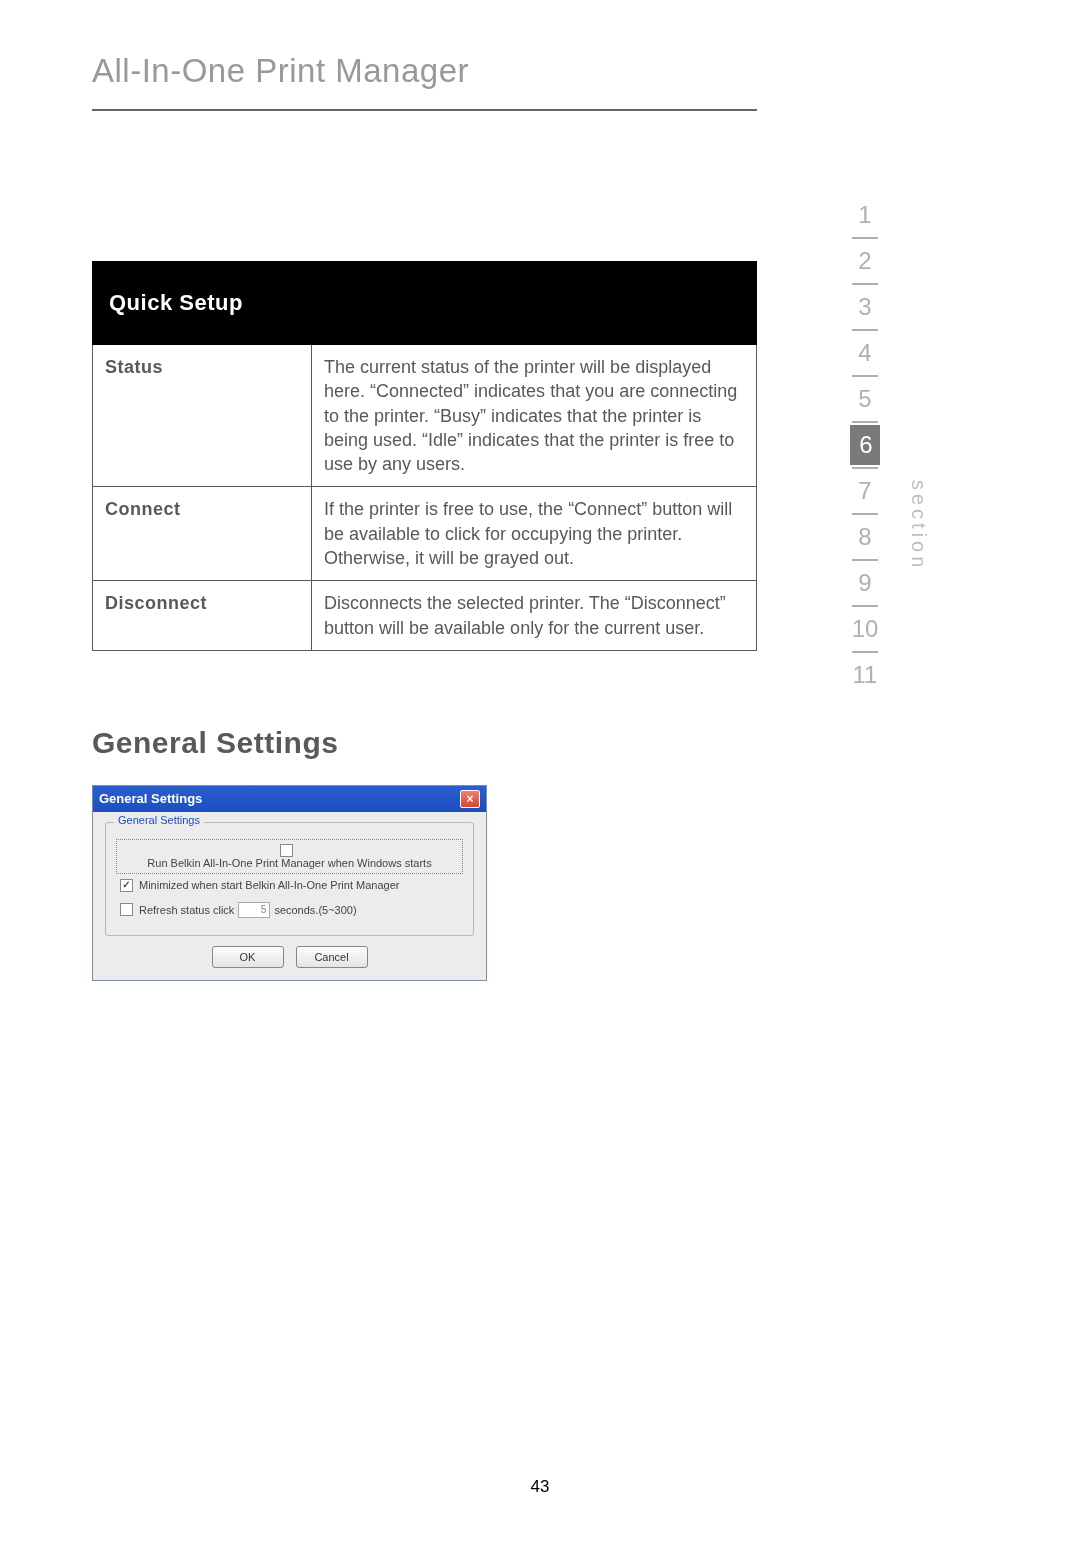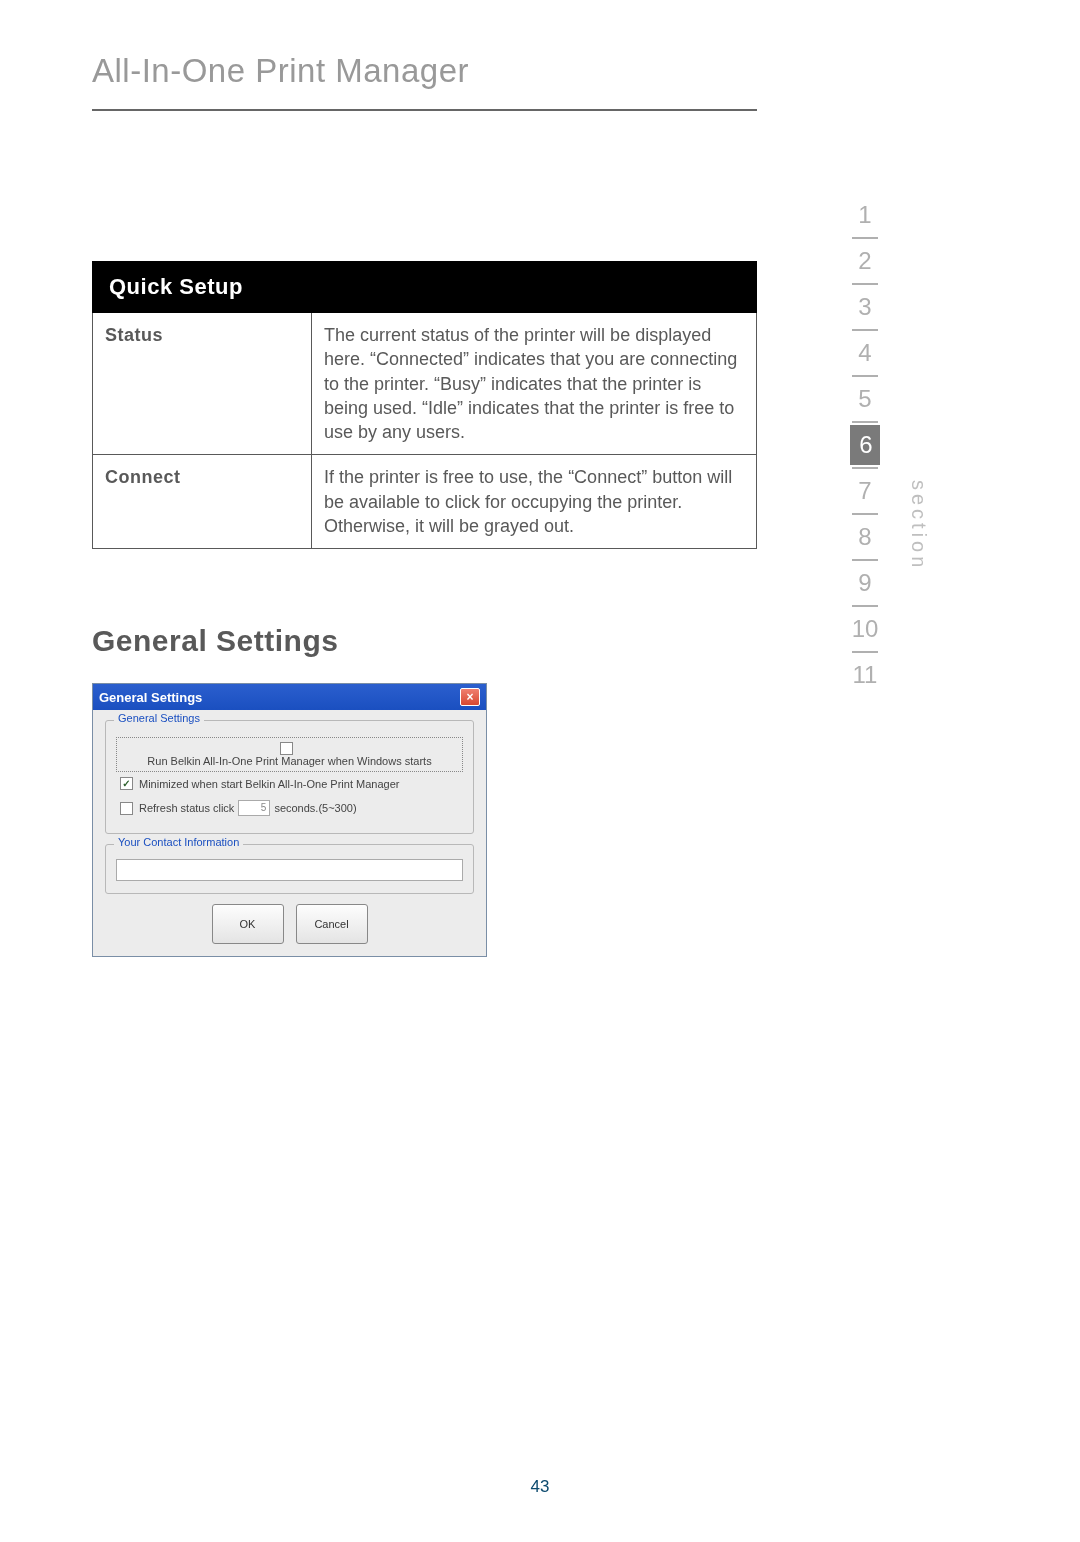--- a/index.html
+++ b/index.html
@@ -29,21 +29,21 @@
       margin-top: 150px;
     }
     table {
       border-collapse: collapse;
       width: 100%;
     }
     th.table-header {
       background: #000;
       color: #fff;
       text-align: left;
-      padding: 12px 16px;
+      padding: 28px 16px;
       font-size: 22px;
       font-weight: 700;
       letter-spacing: 0.5px;
       border: 1.5px solid #000;
       margin-top: 8px;
     }
     td {
       border: 1.5px solid #595959;
       padding: 10px 12px;
       vertical-align: top;
@@ -164,21 +164,21 @@
       margin-top: 4px;
     }
     .dialog-buttons {
       display: flex;
       justify-content: center;
       gap: 12px;
       margin-top: 8px;
     }
     .dlg-btn {
       min-width: 72px;
-      height: 40px;
+      height: 22px;
       border: 1px solid #888;
       background: linear-gradient(to bottom, #fdfdfd, #e4e4e4);
       border-radius: 3px;
       font-size: 11px;
       color: #333;
       display: flex;
       align-items: center;
       justify-content: center;
     }
     
@@ -223,21 +223,21 @@
     .nav-item.active {
       color: #fff;
     }
     .page-number {
       position: absolute;
       bottom: 45px;
       left: 0;
       width: 100%;
       text-align: center;
       font-size: 17px;
-      color: #0c4a6e;
+      color: #000000;
     }
   </style>
 </head>
 <body>
 
 <div class="page-content">
   <h1 class="page-title">All-In-One Print Manager</h1>
 
   <div class="table-wrap">
     <table>
@@ -245,20 +245,24 @@
           <tr>
         <th class="table-header" colspan="2">Quick Setup</th>
       </tr>
       <tr>
         <td class="row-label">Status</td>
         <td>The current status of the printer will be displayed here. “Connected” indicates that you are connecting to the printer. “Busy” indicates that the printer is being used. “Idle” indicates that the printer is free to use by any users.</td>
       </tr>
       <tr>
         <td class="row-label">Connect</td>
         <td>If the printer is free to use, the “Connect” button will be available to click for occupying the printer. Otherwise, it will be grayed out.</td>
+      </tr>
+      <tr>
+        <td class="row-label">Disconnect</td>
+        <td>Disconnects the selected printer. The “Disconnect” button will be available only for the current user.</td>
       </tr>
     </tbody>
       </table>
   </div>
 
   <h2 class="section-heading">General Settings</h2>
 
   <div class="dialog">
     <div class="dialog-titlebar">
       <span>General Settings</span>
@@ -276,24 +280,20 @@
           <span class="checkbox">✓</span>
           <span>Minimized when start Belkin All-In-One Print Manager</span>
         </div>
         <div class="check-row">
           <span class="checkbox"></span>
           <span>Refresh status click</span>
           <span class="num-input">5</span>
           <span>seconds.(5~300)</span>
         </div>
       </div>
-      <div class="fieldset">
-        <span class="fieldset-legend">Your Contact Information</span>
-        <div class="contact-input"></div>
-      </div>
       <div class="dialog-buttons">
         <div class="dlg-btn">OK</div>
         <div class="dlg-btn">Cancel</div>
       </div>
     </div>
   </div>
 </div>
 
 <div class="section-nav" id="section-nav">
     <div class="nav-item">1</div>

